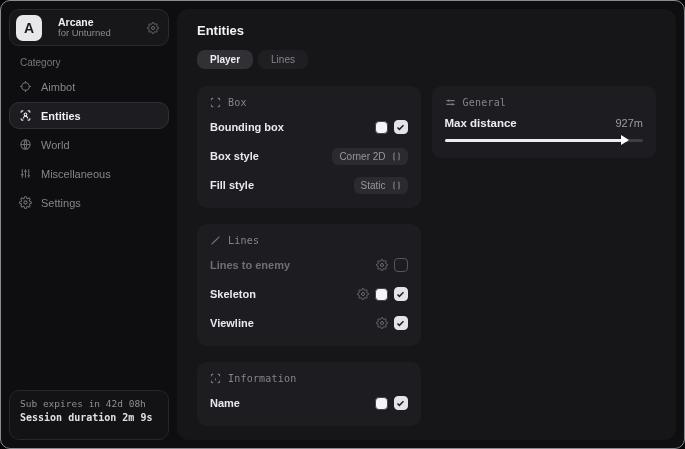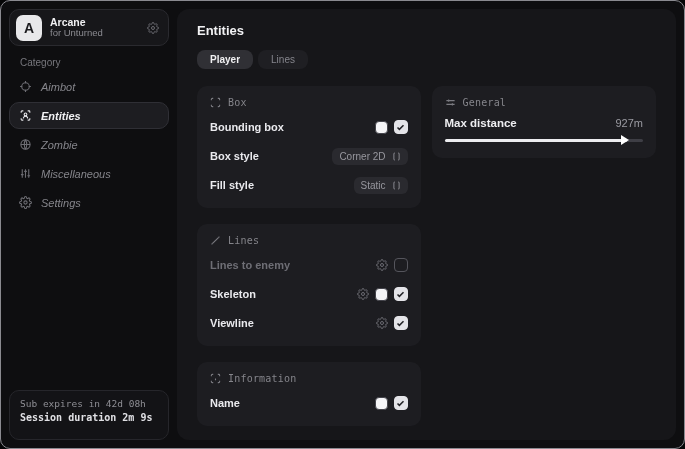--- a/index.html
+++ b/index.html
@@ -15,28 +15,28 @@
   
   .sidebar { position:absolute; left:0; top:0; bottom:0; width:176px; }
   .header-card {
     margin:8px; height:37px; display:flex; align-items:center;
     padding:0 9px 0 6px; background:#17171a; border:1px solid #2a2a2f; border-radius:10px;
   }
   .logo {
     width:26px; height:26px; border-radius:7px; background:#e8e8ea; color:#1b1b1e;
     font-weight:bold; font-size:14px; display:flex; align-items:center; justify-content:center;
   }
-  .brand { margin-left:8px; line-height:1.15; }
+  .brand { margin-left:16px; line-height:1.15; }
   .brand-title { font-size:10.5px; font-weight:700; color:#f0f0f2; }
   .brand-sub { font-size:9.5px; color:#8b8b91; }
   .header-gear { margin-left:auto; color:#6a6a70; }
 
   .category-label { margin:11px 0 5px 19px; font-size:10px; color:#77777d; }
 
-  .nav { padding:0 8px;font-style:italic; }
+  .nav { padding:0 8px; }
   .nav-item {
     display:flex; align-items:center; gap:9px; height:27px; padding:0 9px; margin-top:2px;
     border:1px solid transparent; border-radius:10px;
     font-size:11px; color:#85858b; cursor:default;
   }
   .nav-item .nicon { color:#6d6d73; }
   .nav-item.active { background:#1d1d21; border-color:#2f2f35; color:#f1f1f3; font-weight:600; }
   .nav-item.active .nicon { color:#e6e6ea; }
 
   .status-card {
@@ -155,21 +155,21 @@
         <span>Entities</span>
       </div>
       <div class="nav-item">
         <span class="nicon">
           <svg width="13" height="13" viewBox="0 0 24 24" fill="none" stroke="currentColor" stroke-width="2">
               <circle cx="12" cy="12" r="8.5"></circle>
               <line x1="3.5" y1="12" x2="20.5" y2="12"></line>
               <path d="M12 3.5c3 3.6 3 13.4 0 17M12 3.5c-3 3.6-3 13.4 0 17"></path>
             </svg>
         </span>
-        <span>Zombie</span>
+        <span>World</span>
       </div>
       <div class="nav-item">
         <span class="nicon">
           <svg width="13" height="13" viewBox="0 0 24 24" fill="none" stroke="currentColor" stroke-width="2">
               <line x1="6" y1="4" x2="6" y2="20"></line>
               <line x1="12" y1="4" x2="12" y2="20"></line>
               <line x1="18" y1="4" x2="18" y2="20"></line>
               <line x1="3.5" y1="14" x2="8.5" y2="14"></line>
               <line x1="9.5" y1="8" x2="14.5" y2="8"></line>
               <line x1="15.5" y1="16" x2="20.5" y2="16"></line>

